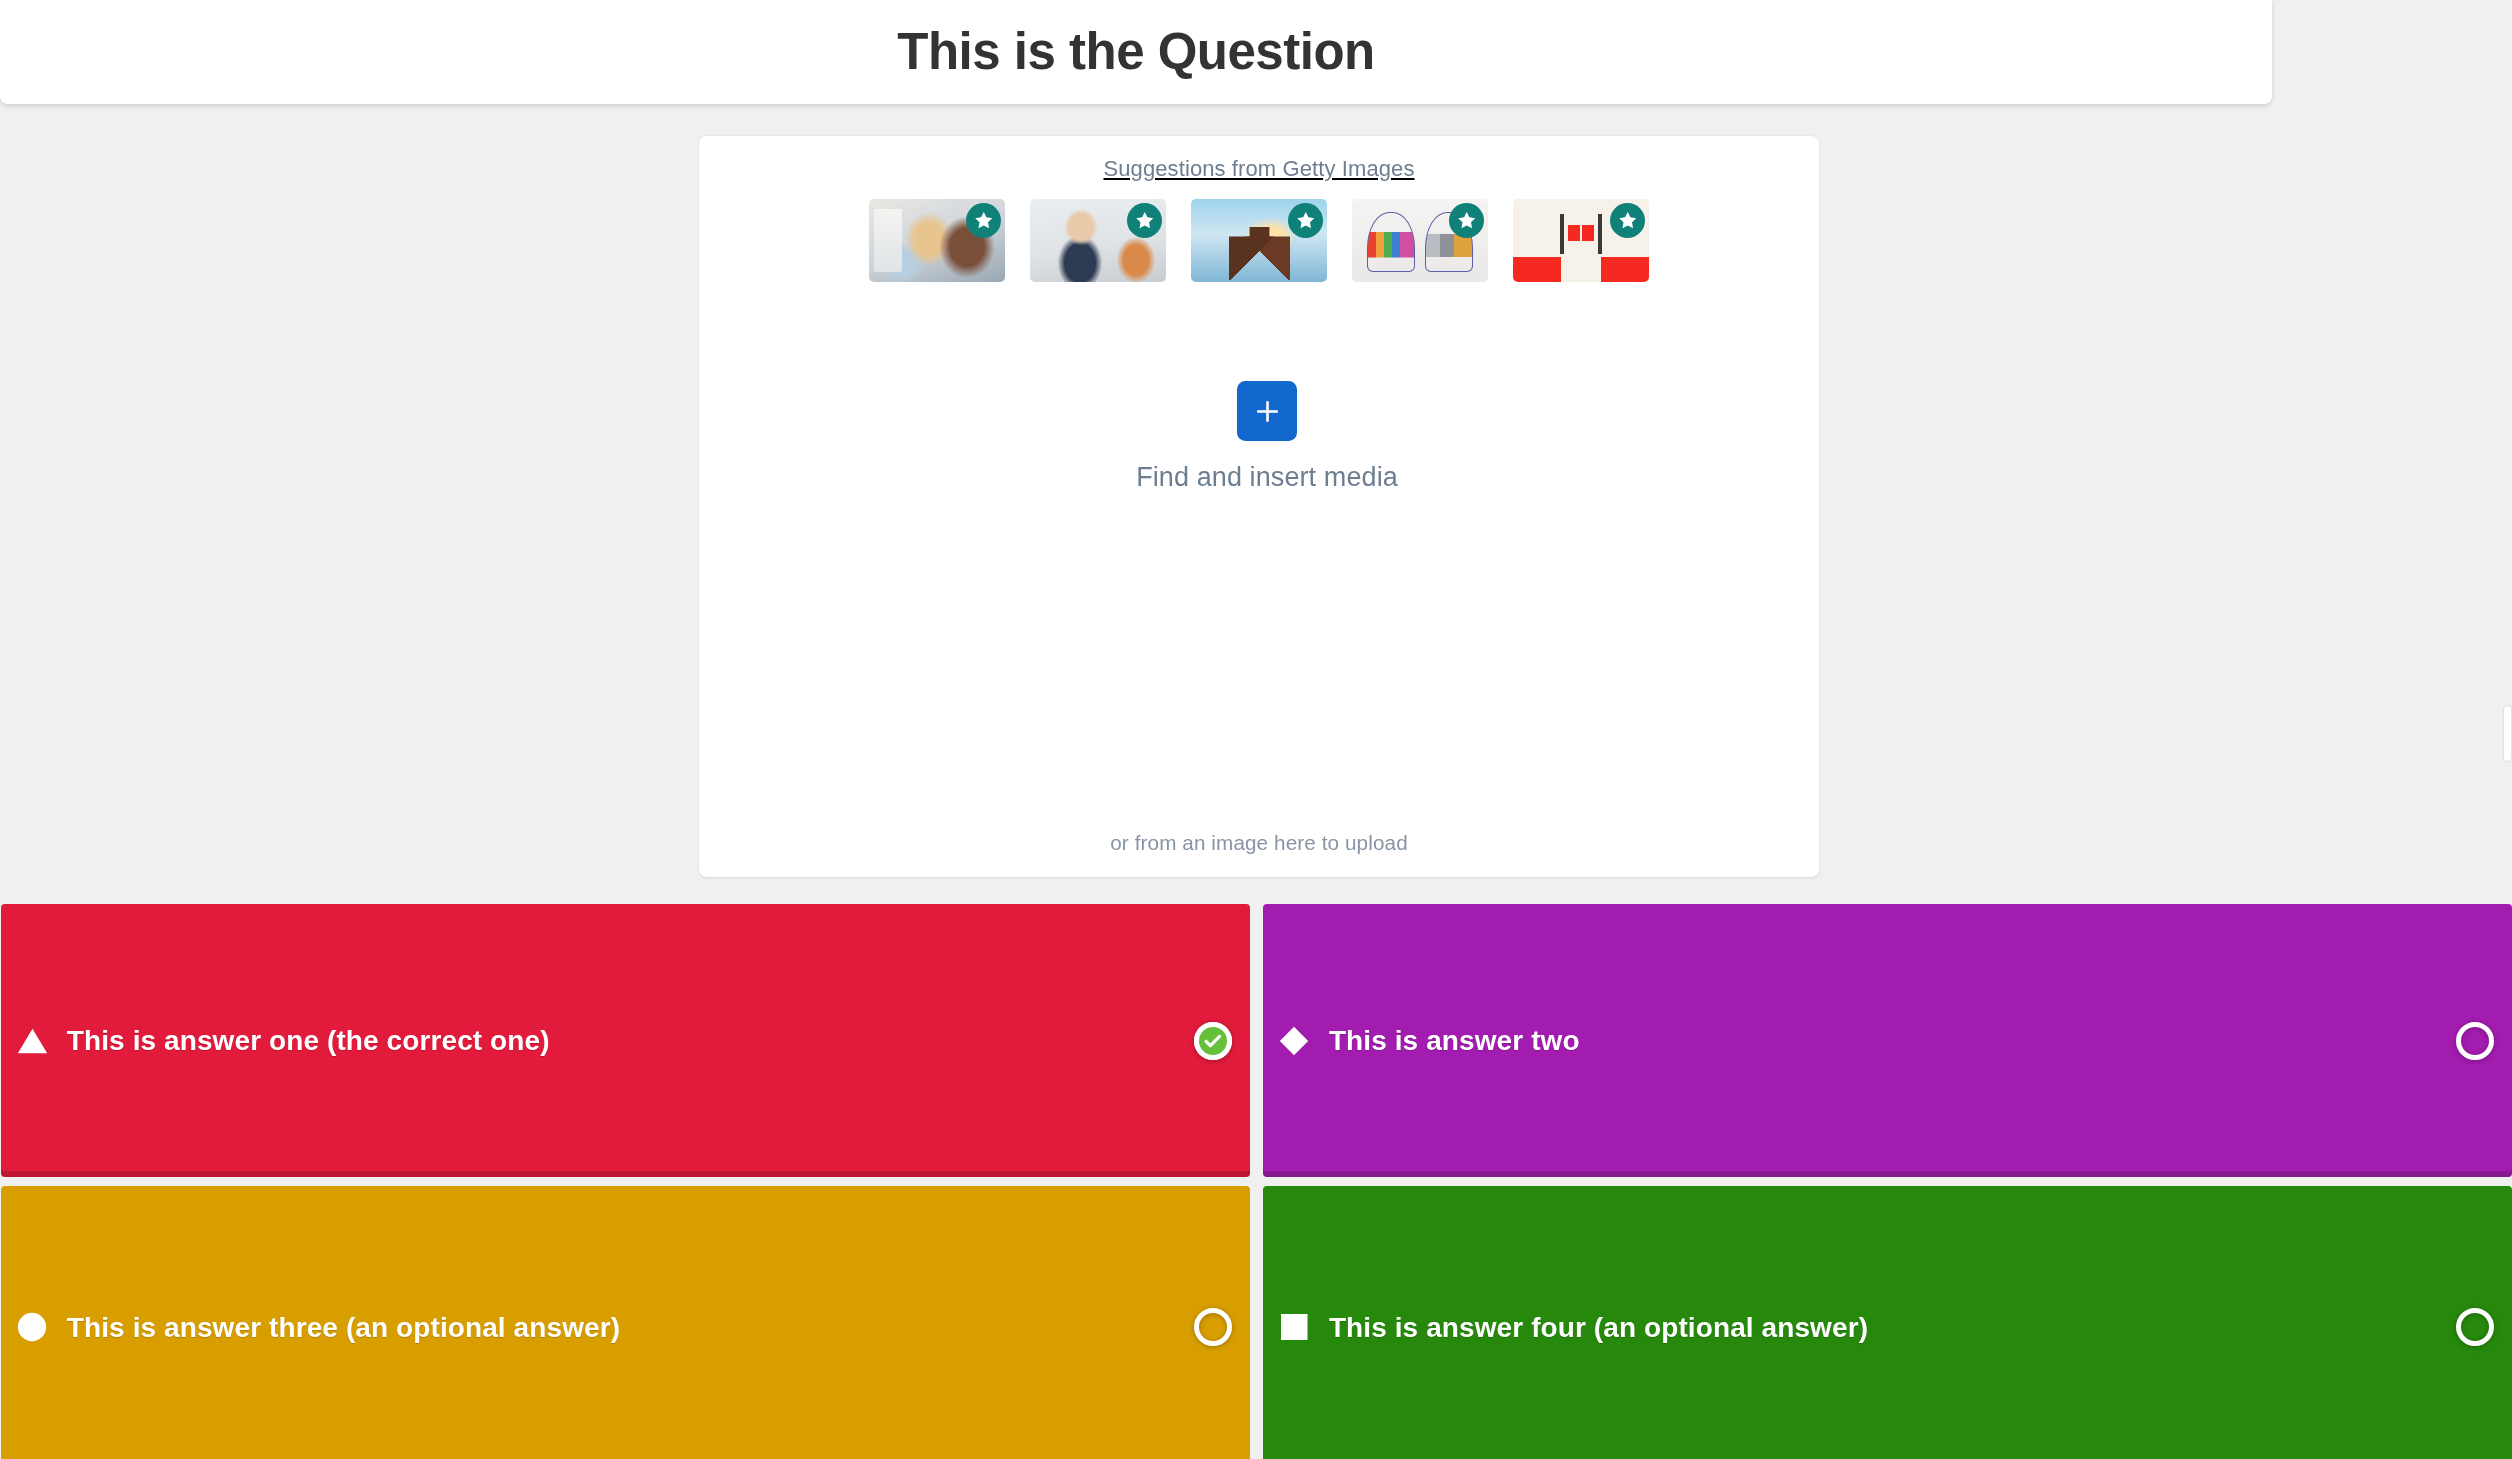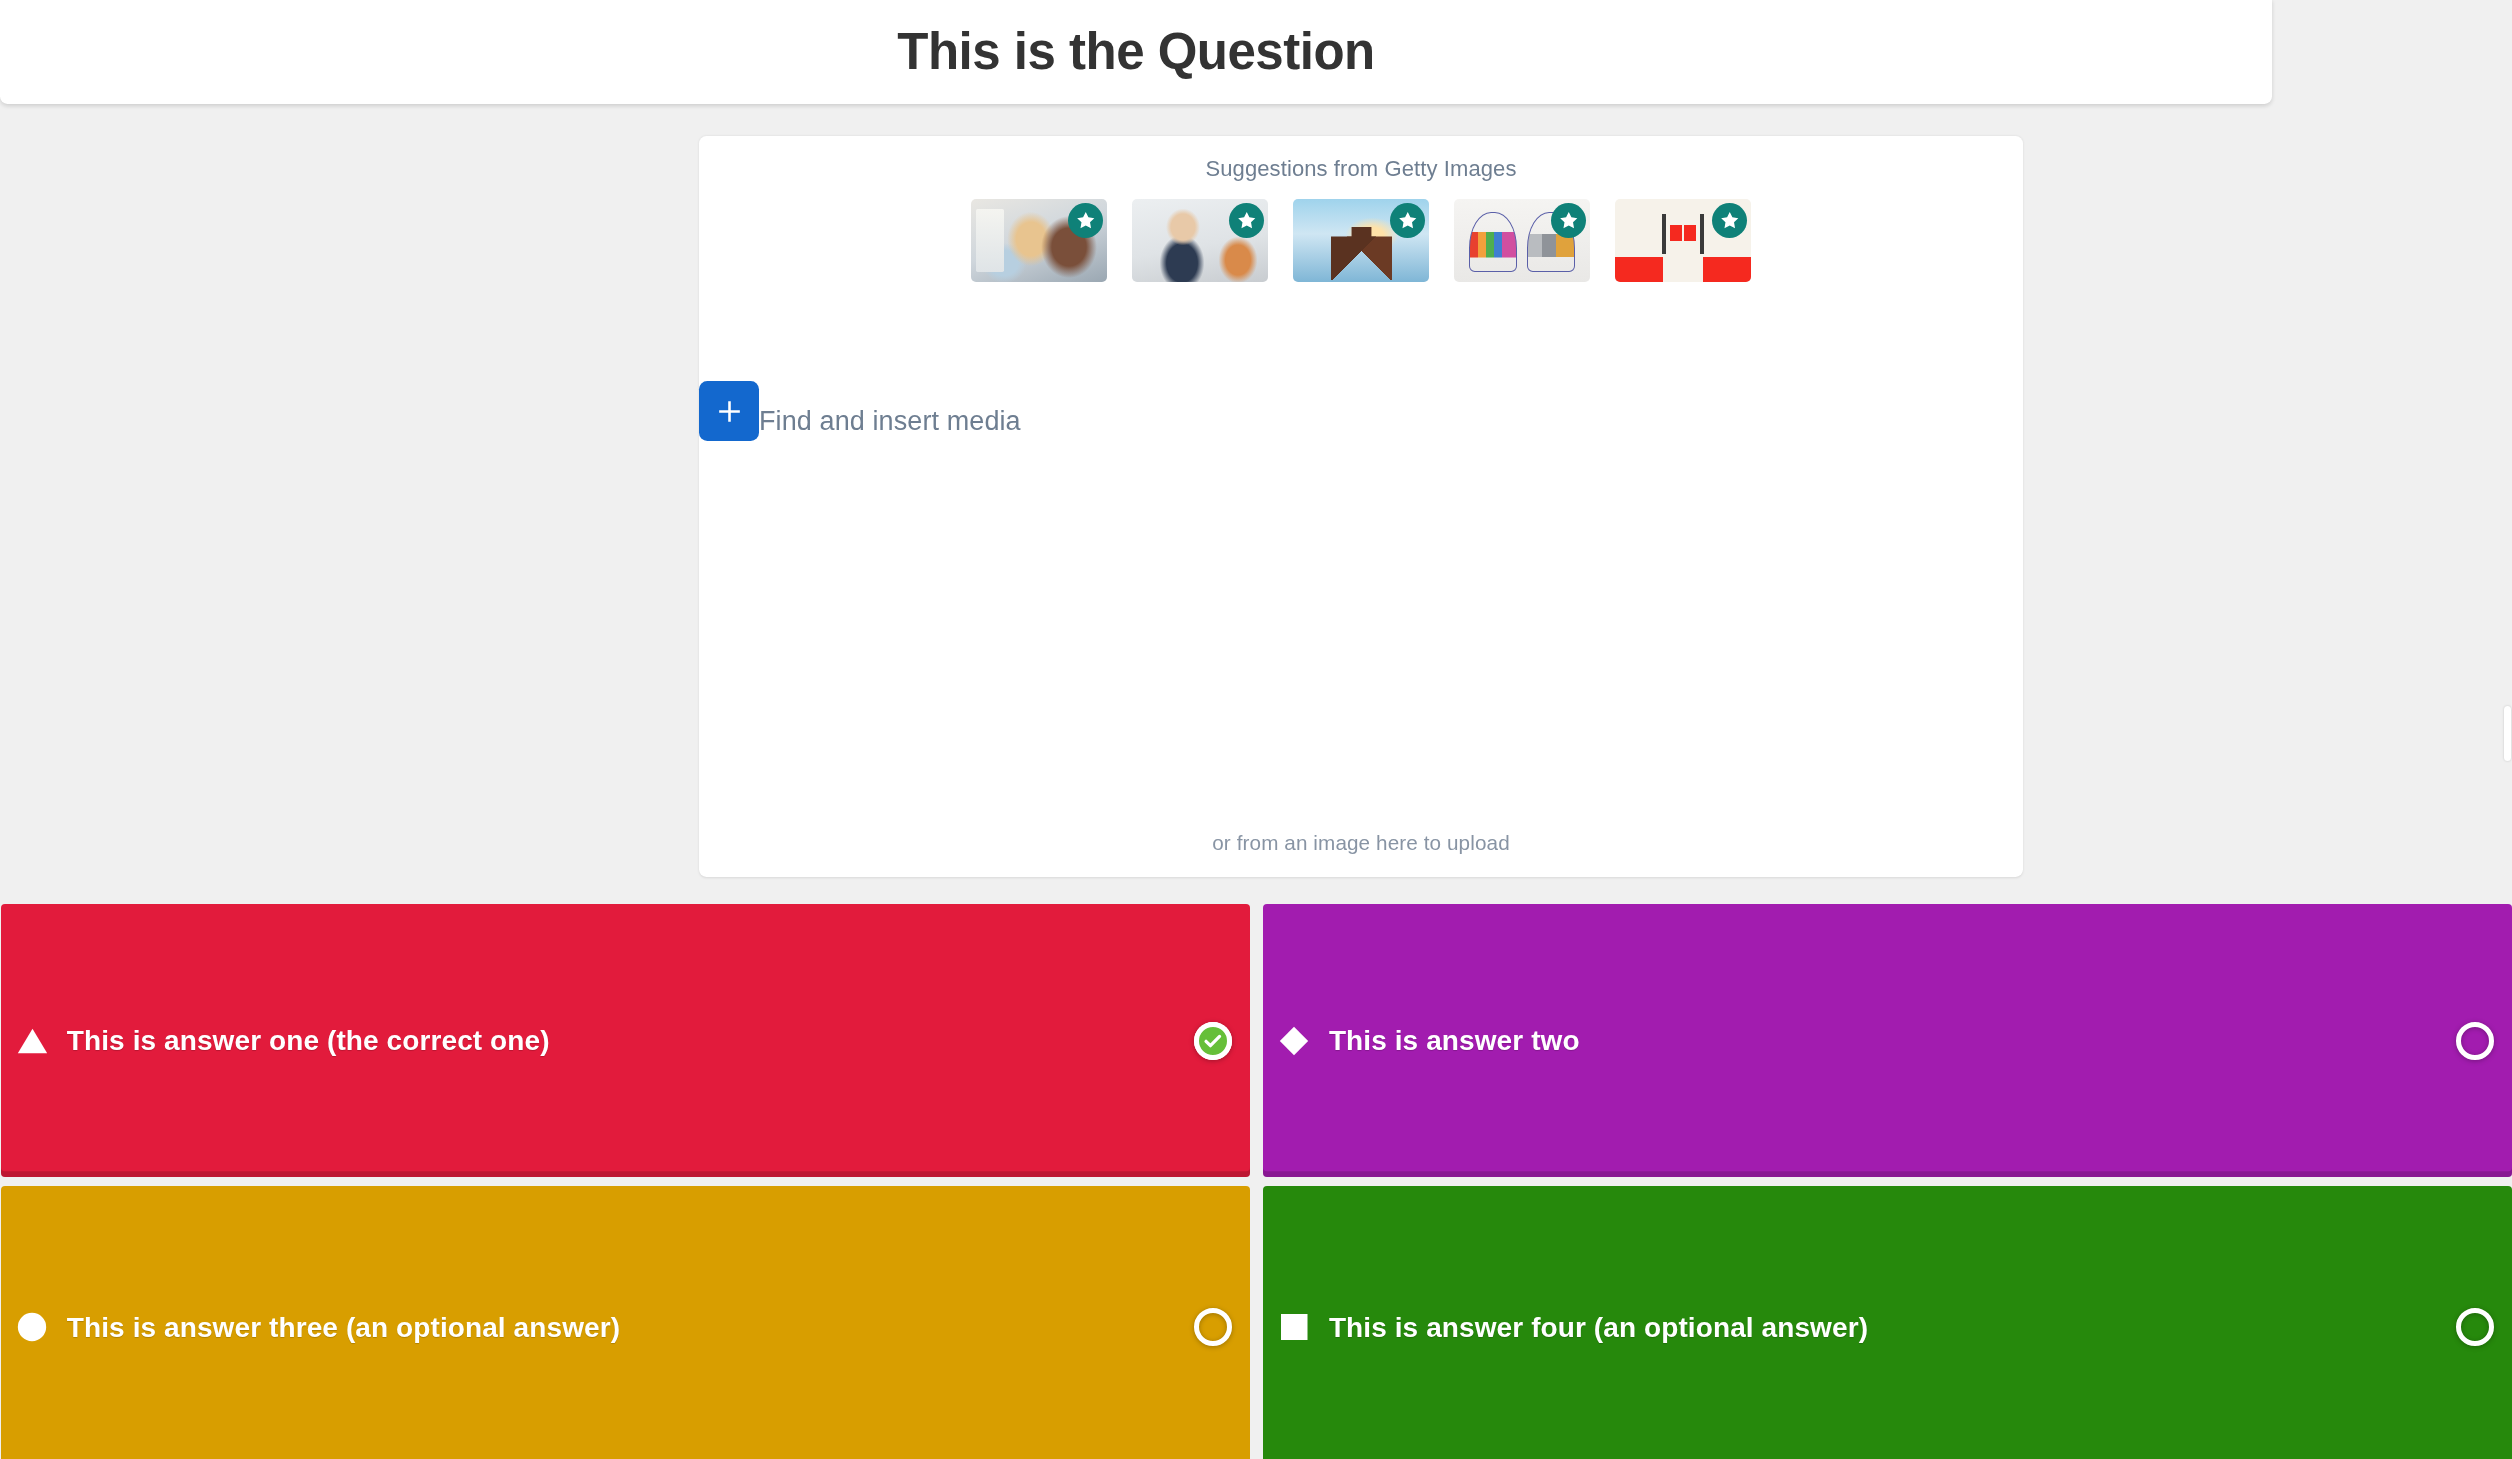--- a/index.html
+++ b/index.html
@@ -44,28 +44,29 @@
     line-height: 1.1;
     text-align: center;
     white-space: nowrap;
   }
 
   
   .media-card {
     position: absolute;
     left: 699px;
     top: 136px;
-    width: 1324px;
+    width: 1120px;
     height: 741px;
     background: #ffffff;
     border-radius: 7.4px;
     box-shadow: 0 0.8px 2.5px rgba(0,0,0,0.10);
     display: flex;
     flex-direction: column;
     align-items: center;
+    text-decoration: underline;
   }
 
   .suggestions-label {
     margin-top: 20px;
     font-size: 22px;
     color: #6e7e91;
     letter-spacing: 0.1px;
     line-height: 1.2;
   }
 
@@ -179,23 +180,24 @@
     background-position: 0 0, 0 11.6px;
   }
 
   
   .insert-area {
     position: absolute;
     left: 0;
     right: 0;
     top: 245px;
     display: flex;
-    flex-direction: row;
+    flex-direction: column;
     align-items: center;
     cursor: pointer;
+    padding-left: 16px;
   }
 
   .plus-button {
     width: 60px;
     height: 60px;
     border-radius: 8.3px;
     background: #1368ce;
     display: flex;
     align-items: center;
     justify-content: center;

